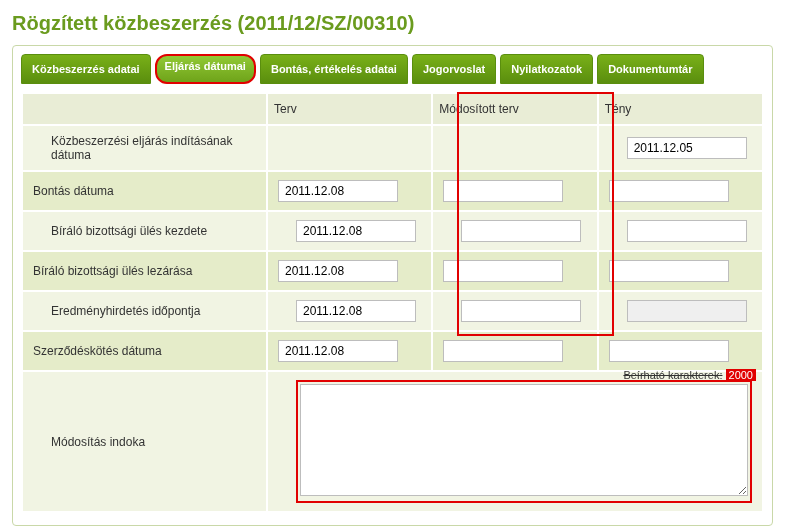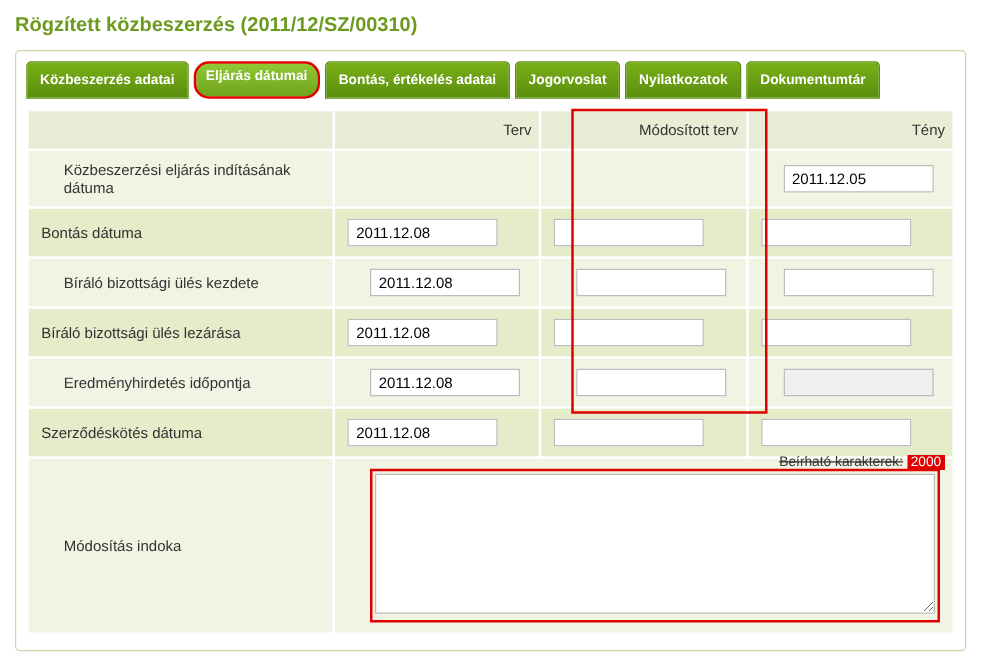--- a/index.html
+++ b/index.html
@@ -1,34 +1,34 @@
 <!DOCTYPE html>
 <html><head>
 <meta charset="utf-8">
 <style>
   * { box-sizing: border-box; margin: 0; padding: 0; }
   body { font-family: Arial, Helvetica, sans-serif; background: #fff; font-size: 12px; color: #333; }
   .page { width: 785px; padding: 8px 12px 16px; }
-  .page-title { color: #6a9b1e; font-weight: bold; font-size: 16px; padding: 4px 0 10px; }
+  .page-title { color: #6a9b1e; font-weight: bold; font-size: 20px; padding: 4px 0 10px; }
   .panel { border: 1px solid #c9d8a8; border-radius: 4px; background: #fff; padding: 8px 8px 12px; }
   .tabs { display: flex; gap: 4px; margin-bottom: 8px; }
   .tab {
     background: linear-gradient(#79b018, #5a8e0e);
     color: #fff; font-weight: bold; font-size: 11px;
     padding: 8px 10px; border-radius: 4px 4px 0 0;
     border: 1px solid #5a8e0e; cursor: pointer;
   }
   .tab.active { background: linear-gradient(#91c935, #6fa31a); border-radius: 12px; }
   .redbox { border: 2px solid #e10000; }
   .tab.redbox { padding: 4px 8px; }
 
   table.grid { width: 100%; border-collapse: separate; border-spacing: 2px; background: #fff; }
   .grid th {
     background: #e9edd6; color: #333; font-weight: normal; font-size: 12px;
-    padding: 8px 6px; text-align: right;
+    padding: 8px 6px; text-align: left;
   }
   .grid td { padding: 8px 10px; font-size: 12px; }
   .row-a td { background: #f1f4e3; padding-left: 28px; }
   .row-b td { background: #e5ecc9; }
   .label-col { width: 238px; }
   .val-col { width: 160px; text-align: left; }
 
   .date-input {
     width: 120px; height: 22px; font-size: 12px; padding: 2px 6px;
     border: 1px solid #bdbdbd; background: #fff;

